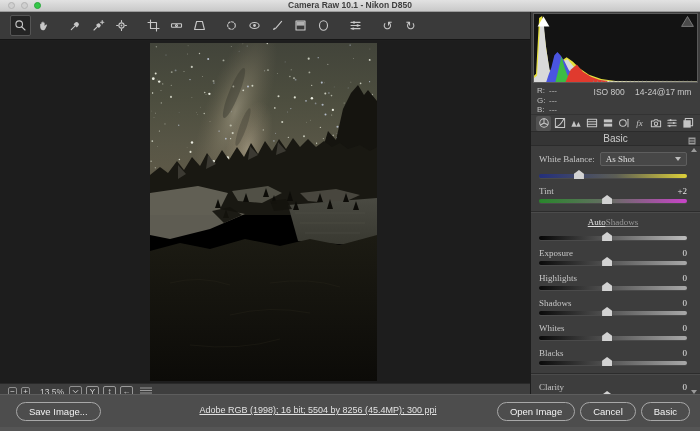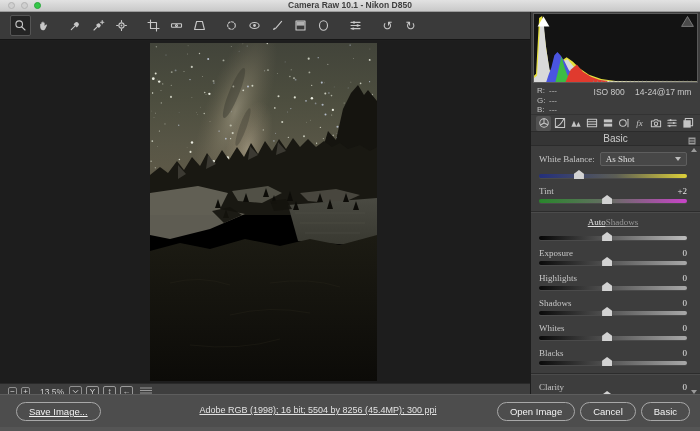--- a/index.html
+++ b/index.html
@@ -99,21 +99,21 @@
   .scaret{position:absolute;right:3px;width:0;height:0;border-left:3px solid transparent;
     border-right:3px solid transparent;}
   .scaret.up{top:137px;border-bottom:4px solid #9a9a9a;}
   .scaret.down{bottom:5px;border-top:4px solid #9a9a9a;}
   
   .bottombar{position:absolute;left:0;right:0;bottom:0;height:32px;background:#4d4d4d;
     border-top:1px solid #5d5d5d;z-index:20;}
   .pill{position:absolute;top:7px;height:19px;border:1px solid #a8a8a8;border-radius:10px;
     background:transparent;color:#f2f2f2;font-size:9.5px;font-family:"Liberation Sans",sans-serif;
     padding:0 12px;line-height:17px;box-sizing:border-box;}
-  .save{left:16px;text-decoration:underline;}
+  .save{left:16px;}
   .wflink{position:absolute;left:318px;top:10px;transform:translateX(-50%);font-size:9px;
     color:#e2e2e2;text-decoration:underline;white-space:nowrap;}
   .rbtns{position:absolute;right:10px;top:7px;display:flex;gap:5px;}
   .rbtns .pill{position:static;}
 </style>
 </head>
 <body>
 
 <div class="app">
 

